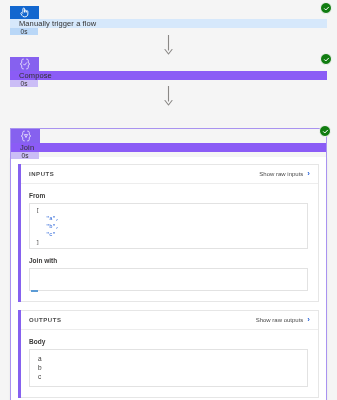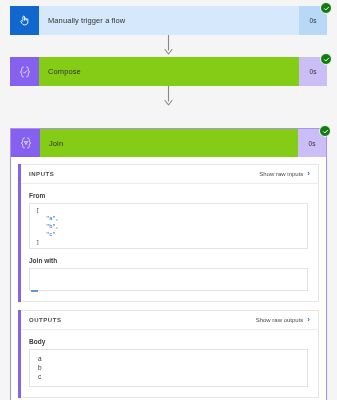--- a/index.html
+++ b/index.html
@@ -24,20 +24,21 @@
     padding: 6px 10px 0 10px;
   }
 
   
   .action {
     position: relative;
     display: flex;
     align-items: stretch;
     height: 29px;
     box-sizing: border-box;
+    flex-direction: column;
   }
   .action-icon {
     width: 29px;
     min-width: 29px;
     display: flex;
     align-items: center;
     justify-content: center;
     color: #ffffff;
   }
   .action-title {
@@ -59,21 +60,21 @@
     color: #323130;
   }
 
   
   .trigger .action-icon { background: #1267cf; }
   .trigger .action-title { background: #d6e8fb; }
   .trigger .action-duration { background: #b9d7f7; }
 
   
   .purple .action-icon { background: #8661ef; }
-  .purple .action-title { background: #84cc16; }
+  .purple .action-title { background: #8b5cf6; }
   .purple .action-duration { background: #cbbdf6; }
 
   .status-badge {
     position: absolute;
     top: -4px;
     right: -5px;
     width: 10px;
     height: 10px;
     border-radius: 50%;
     background: #107c10;

